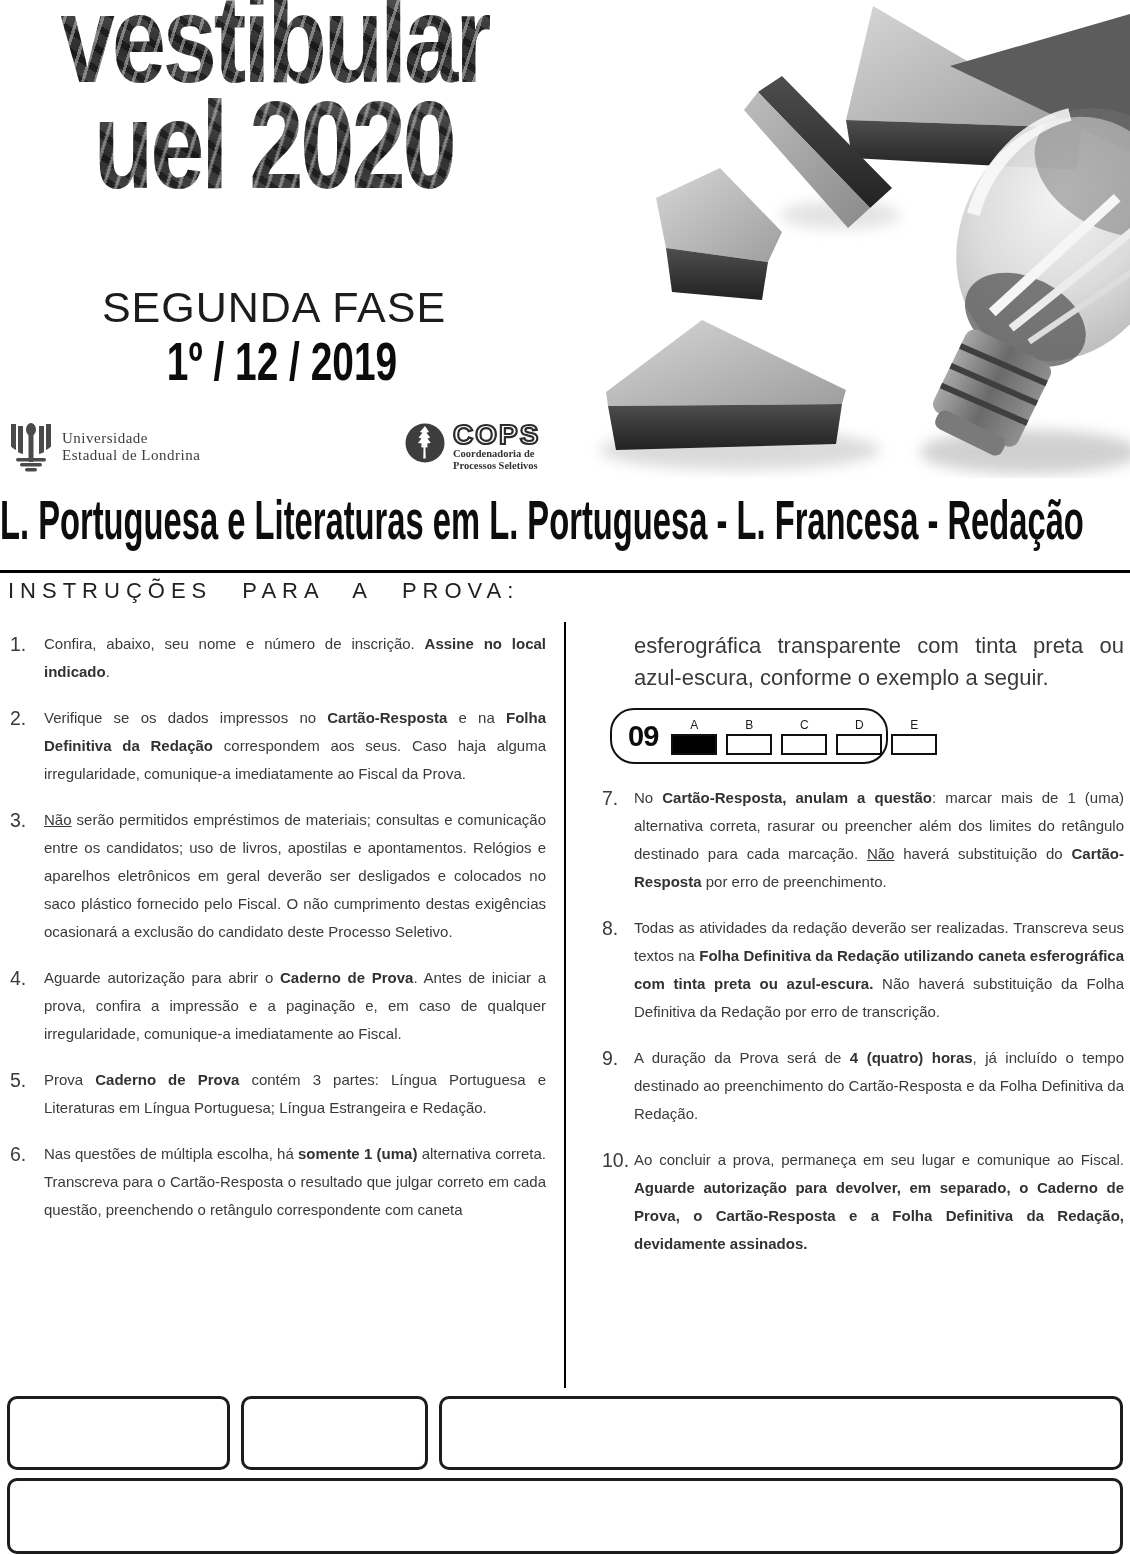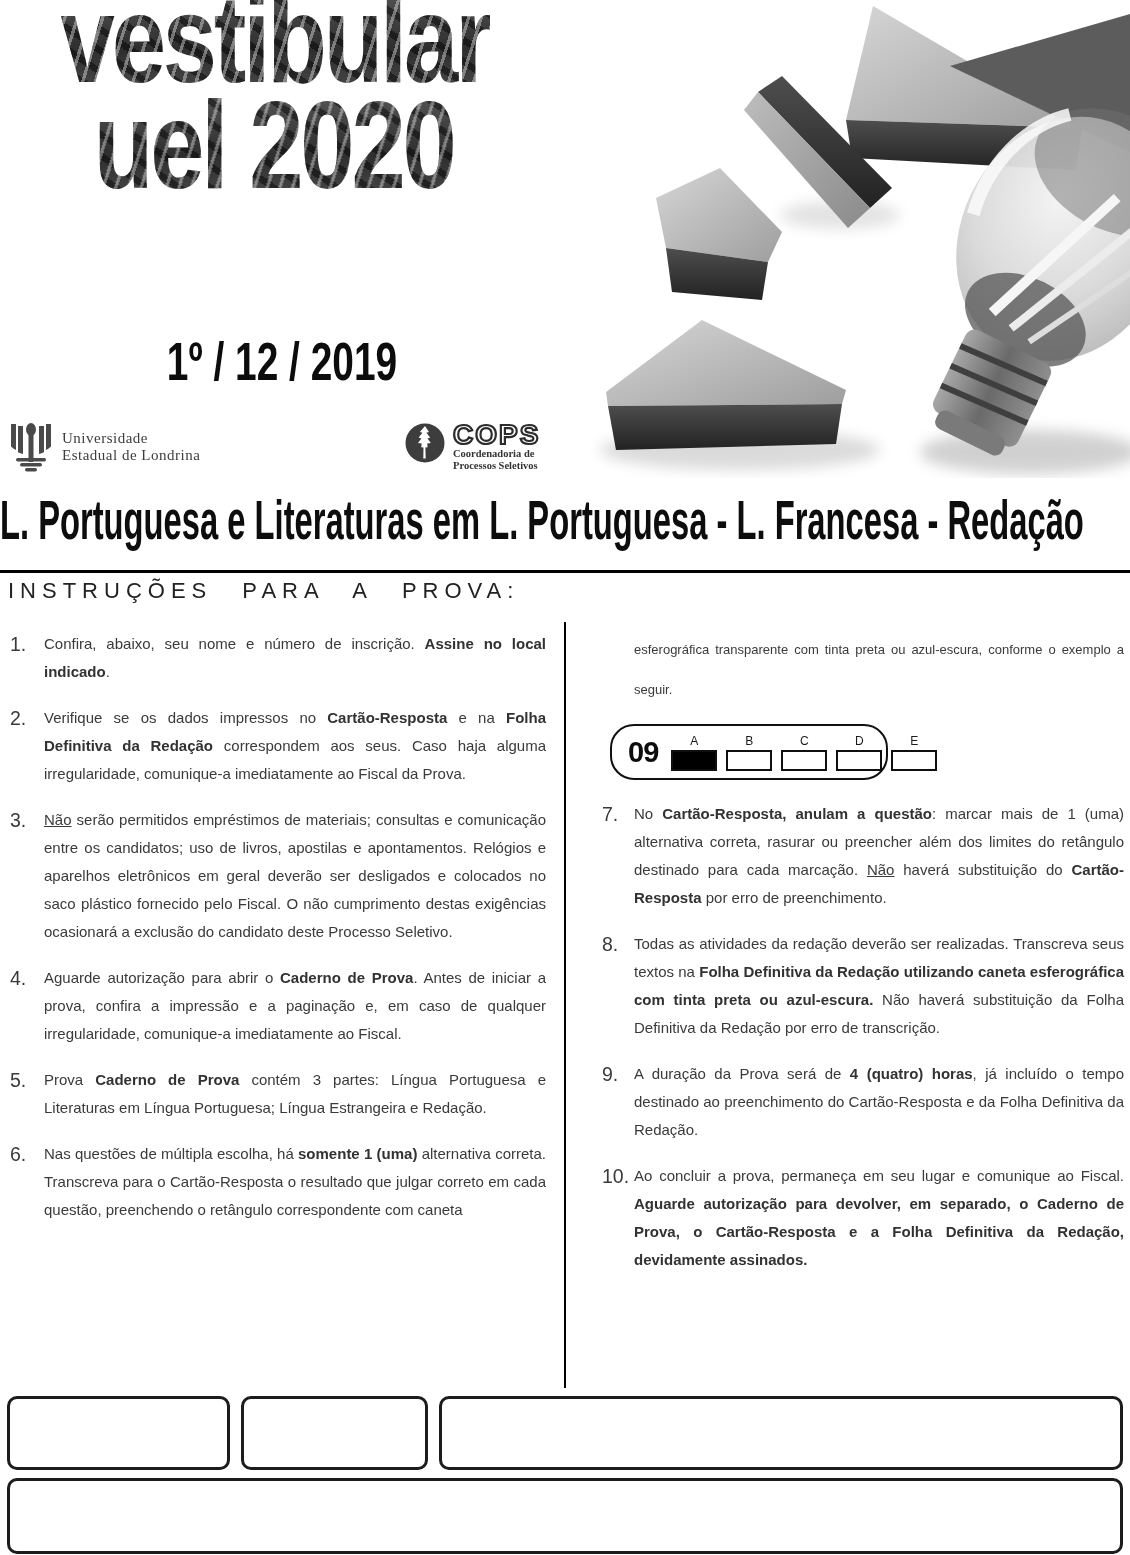--- a/index.html
+++ b/index.html
@@ -46,21 +46,21 @@
   .columns{position:absolute;left:0;top:622px;width:1130px;display:flex;align-items:stretch;}
   .col-left{width:564px;box-sizing:border-box;padding:8px 18px 0 10px;min-height:766px;}
   .col-right{flex:1;box-sizing:border-box;border-left:2px solid #000;padding:8px 6px 0 36px;min-height:766px;}
   .ins-list{margin:0;padding:0;list-style:none;}
   .ins-item{display:flex;margin:0 0 18px 0;}
   .ins-num{flex:0 0 34px;font-size:19.5px;line-height:28px;color:#3a3a3a;}
   .col-right .ins-num{flex:0 0 32px;}
   .ins-text{flex:1;font-size:15px;line-height:28px;text-align:justify;color:#3a3a3a;}
   .seg-b{font-weight:700;color:#323232;}
   .seg-u{text-decoration:underline;}
-  .continuation{margin:0 0 14px 32px;font-size:13px;line-height:40px;text-align:justify;}
+  .continuation{margin:0 0 14px 32px;font-size:22px;line-height:32px;text-align:justify;}
 
   
   .example-box{margin:6px 0 20px 8px;width:246px;height:52px;border:2.5px solid #111;
         border-radius:24px;display:flex;align-items:center;padding:0 12px 0 16px;box-sizing:content-box;
         background:#fff;}
   .ex-num{font-weight:700;font-size:29px;color:#0c0c0c;margin-right:13px;letter-spacing:-1px;}
   .ex-options{display:flex;gap:9px;flex:1;justify-content:space-between;margin-top:2px;}
   .ex-opt{display:flex;flex-direction:column;align-items:center;}
   .ex-label{font-size:12px;line-height:13px;color:#1b1b1b;margin-bottom:2px;}
   .ex-rect{width:42px;height:17px;border:2px solid #0f0f0f;background:#fff;}
@@ -80,20 +80,21 @@
 
 <div class="page">
 
   <div class="header">
 
     <div class="brand">
       <div><span class="brand-line">vestibular</span></div>
       <div><span class="brand-line">uel 2020</span></div>
     </div>
 
+    <div class="phase">SEGUNDA FASE</div>
     <div class="exam-date">
       <span>1º / 12 / 2019</span>
     </div>
 
     <div class="uel-logo">
       <svg width="46" height="50" viewBox="0 0 46 50">
         <g fill="#4a4a4a">
           <path d="M3 2h5v26c-2-1-3.5-2-5-3.5z"></path>
           <path d="M10 4h5v28c-1.8-.4-3.4-1-5-1.8z"></path>
           <path d="M38 2h5v22.5c-1.5 1.5-3 2.5-5 3.5z"></path>

